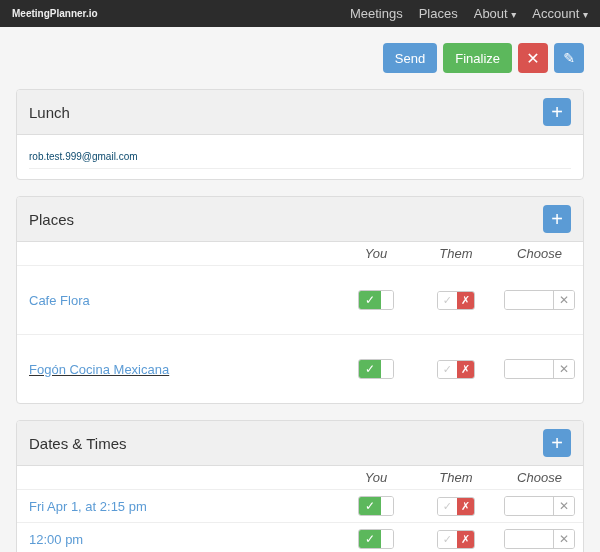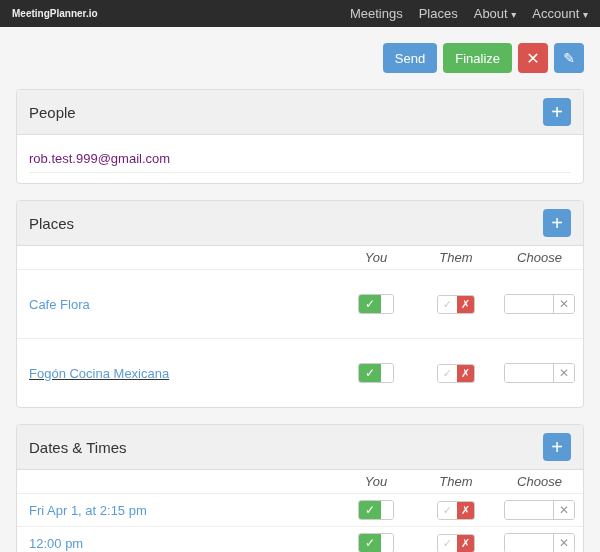--- a/index.html
+++ b/index.html
@@ -109,22 +109,22 @@
       font-size: 20px;
       cursor: pointer;
       display: flex;
       align-items: center;
       justify-content: center;
       line-height: 1;
     }
 
     
     .people-email {
-      font-size: 13px;
-      color: #701a75;
+      font-size: 10px;
+      color: #0c4a6e;
       padding: 6px 0;
       border-bottom: 1px solid #eee;
     }
 
     
     .places-table {
       width: 100%;
       border-collapse: collapse;
       font-size: 13px;
     }
@@ -264,21 +264,21 @@
     <button class="btn btn-cancel">
       <span>✕</span>
     </button>
     <button class="btn btn-edit">
       <span>✎</span>
     </button>
   </div>
 
   <div class="section-card">
     <div class="section-header">
-      <span>People</span>
+      <span>Lunch</span>
       <button class="btn-add">+</button>
     </div>
     <div class="section-body">
       <div class="people-email">rob.test.999@gmail.com</div>
     </div>
   </div>
 
   <div class="section-card">
     <div class="section-header">
       <span>Places</span>

